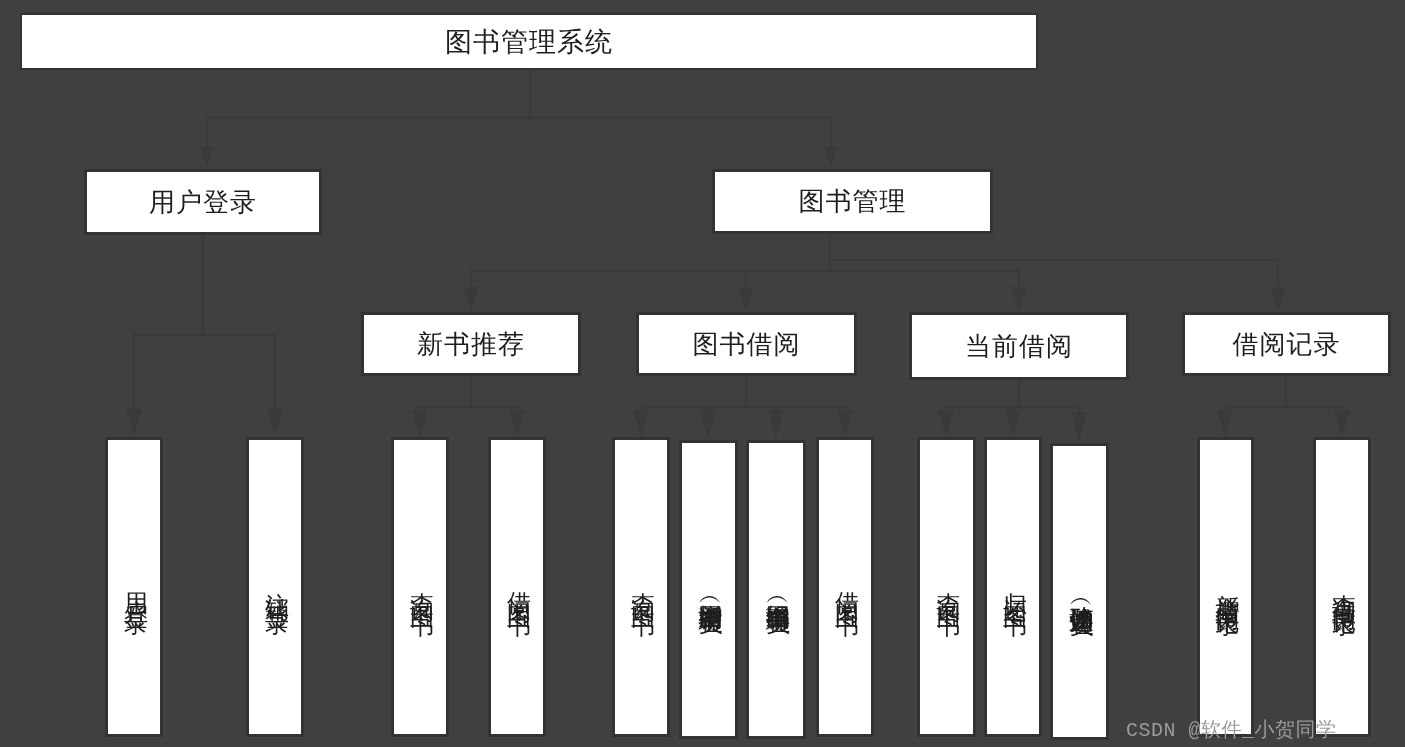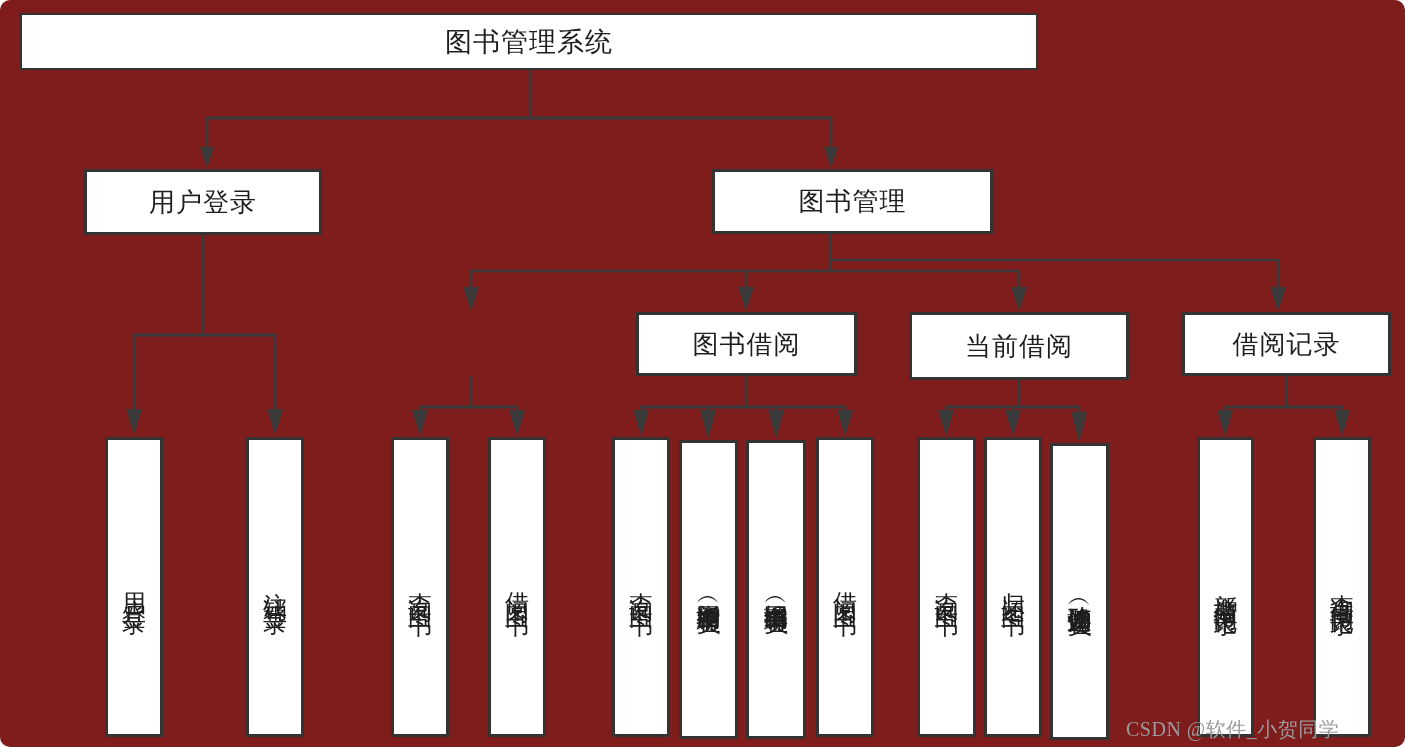--- a/index.html
+++ b/index.html
@@ -1,18 +1,18 @@
 <!DOCTYPE html>
 <html><head>
 <meta charset="utf-8">
 <style>
   html,body{margin:0;padding:0;background:#ffffff;}
   #canvas{
-    position:relative;width:1405px;height:747px;background:#7f1d1d;overflow:hidden;
-    font-family:Liberation Serif, serif;color:#1e1e1e;border-radius:10px;
+    position:relative;width:1405px;height:747px;background:#404040;overflow:hidden;
+    font-family:Liberation Mono, monospace;color:#1e1e1e;
   }
   #connectors{position:absolute;left:0;top:0;z-index:1;}
   .box{
     position:absolute;z-index:2;box-sizing:border-box;background:#ffffff;
     border:3px solid #333333;display:flex;align-items:center;justify-content:center;
     font-size:26px;letter-spacing:1px;white-space:nowrap;color:#1e1e1e;
   }
   .box.root{border-width:2.5px;font-size:27px;}
   .leaf{
     position:absolute;z-index:2;box-sizing:border-box;background:#ffffff;
@@ -102,20 +102,21 @@
       <path d="M1342,406 V412" stroke-width="2.5" fill="none"></path>
       <polygon points="1334,410 1350,410 1342,436" stroke="none"></polygon>
     </g>
   </svg>
 
   <div class="box root" style="left:20px;top:13px;width:1018px;height:57px;">图书管理系统</div>
 
   <div class="box" style="left:84px;top:169px;width:238px;height:66px;">用户登录</div>
   <div class="box" style="left:712px;top:169px;width:281px;height:65px;">图书管理</div>
 
+  <div class="box" style="left:361px;top:312px;width:220px;height:64px;">新书推荐</div>
   <div class="box" style="left:636px;top:312px;width:221px;height:64px;">图书借阅</div>
   <div class="box" style="left:909px;top:312px;width:220px;height:68px;">当前借阅</div>
   <div class="box" style="left:1182px;top:312px;width:209px;height:64px;">借阅记录</div>
 
   <div class="leaf" style="left:105px;top:437px;width:58px;height:300px;">用户登录</div>
   <div class="leaf" style="left:246px;top:437px;width:58px;height:300px;">注销登录</div>
 
   <div class="leaf" style="left:391px;top:437px;width:58px;height:300px;">查询图书</div>
   <div class="leaf" style="left:488px;top:437px;width:58px;height:300px;">借阅图书</div>
 

